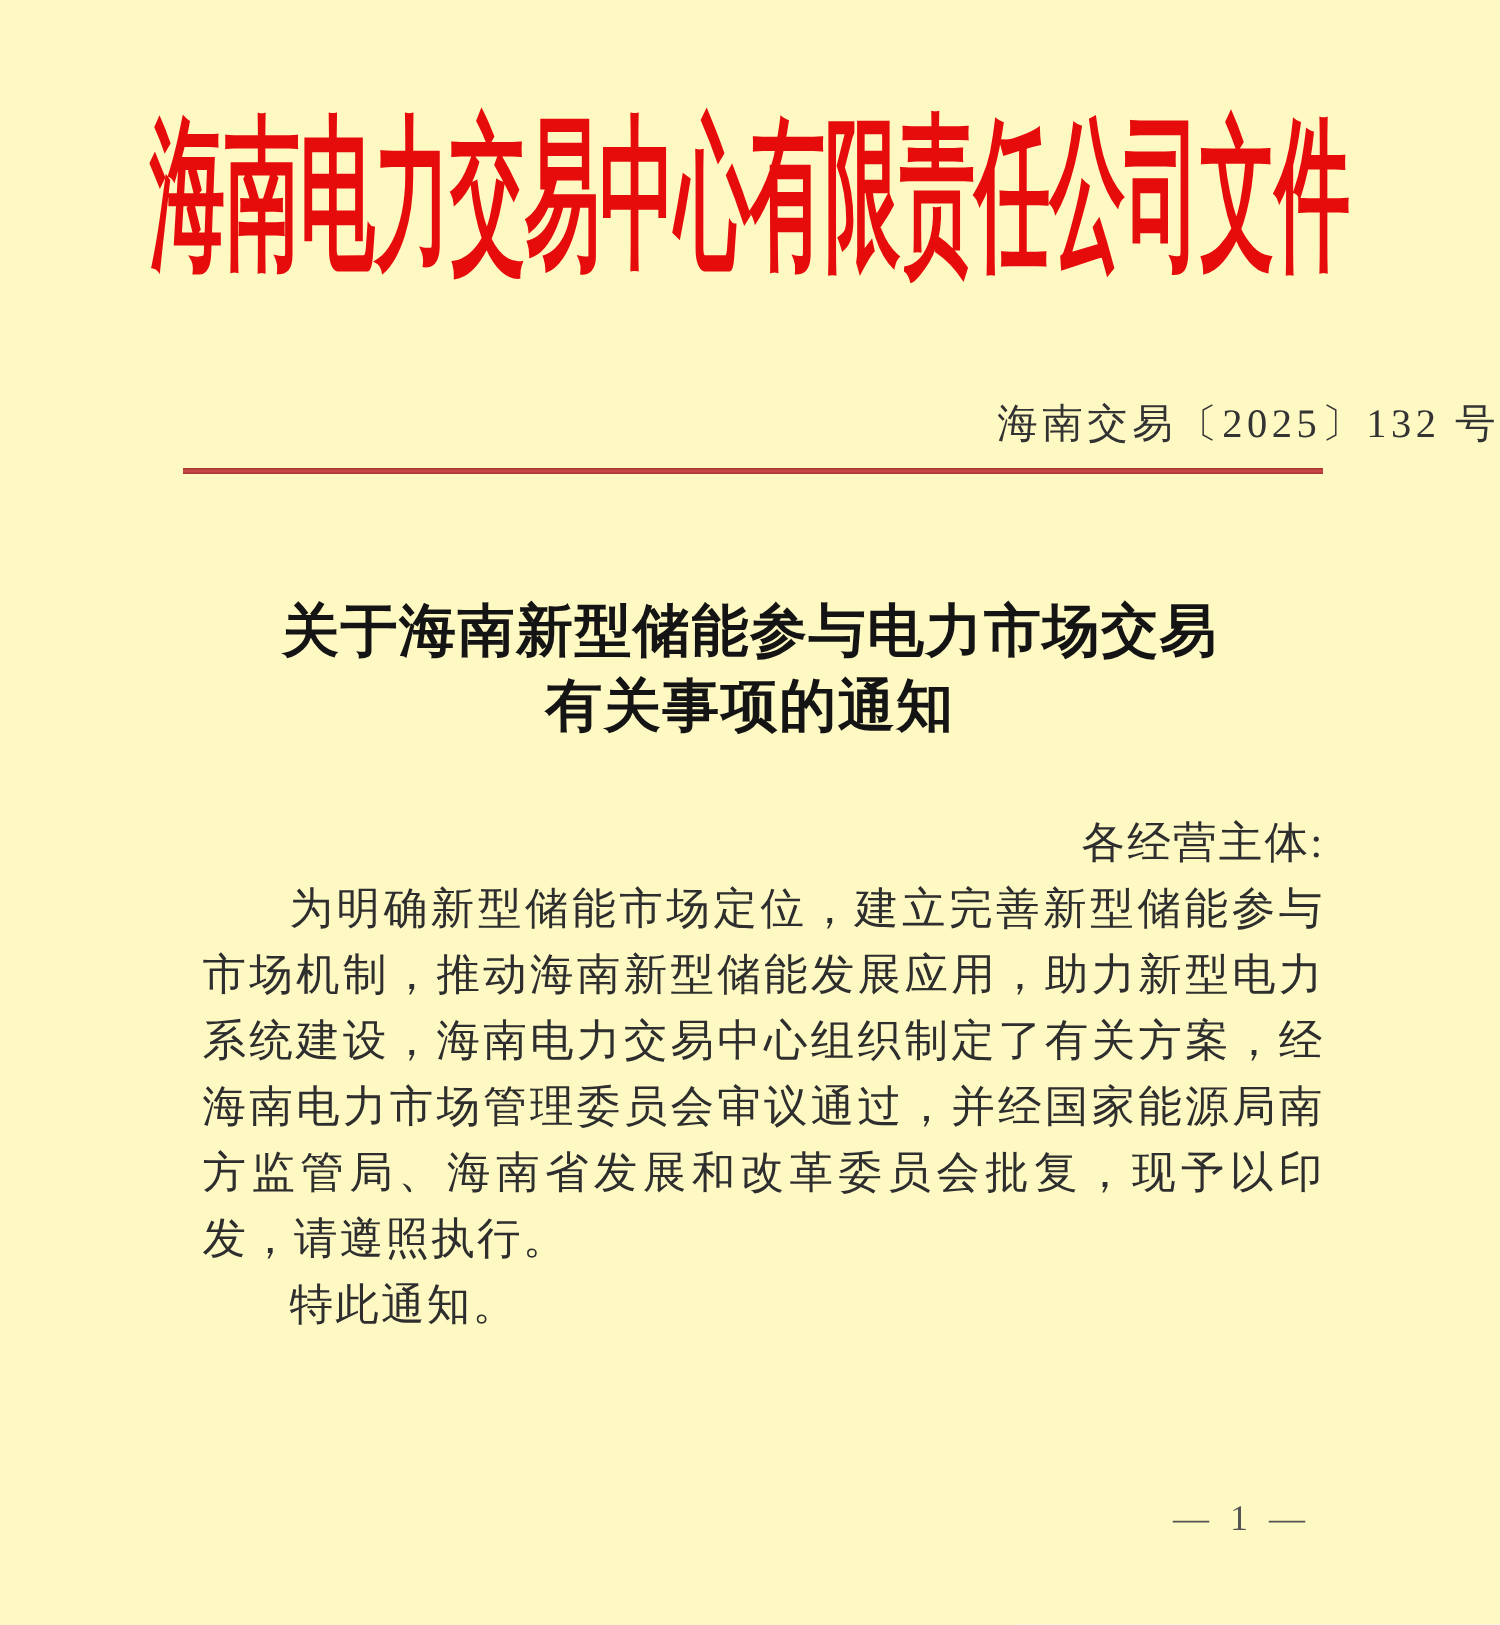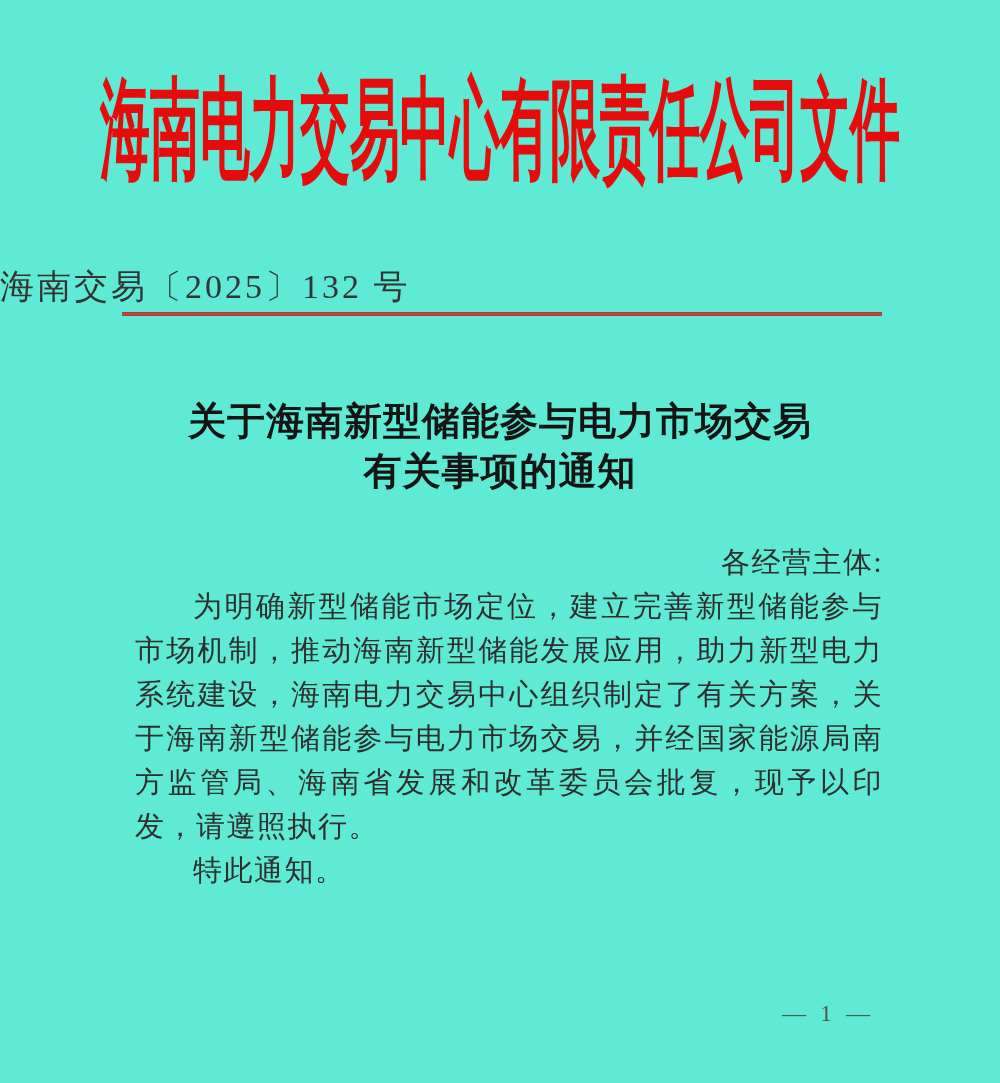--- a/index.html
+++ b/index.html
@@ -4,21 +4,21 @@
 <style>
   * { margin: 0; padding: 0; box-sizing: border-box; }
   html, body { background: #f2f2f2; }
   body { font-family: "Liberation Serif", "DejaVu Serif", serif; }
 
   .page {
     position: relative;
     width: 1000px;
     height: 1083px;
     margin: 0 auto;
-    background: #5eead4;
+    background: #fef9c3;
     overflow: hidden;
     color: #2a2a2a;
   }
 
   
   .red-head {
     position: absolute;
     top: 105px;
     left: 0;
     width: 100%;
@@ -32,22 +32,22 @@
     white-space: nowrap;
     letter-spacing: 0px;
   }
 
   
   .doc-number {
     position: absolute;
     top: 264px;
     left: 0;
     width: 100%;
-    text-align: left;
-    font-size: 34px;
+    text-align: right;
+    font-size: 27px;
     letter-spacing: 3px;
     color: #333333;
   }
 
   
   .red-rule {
     position: absolute;
     top: 312px;
     left: 122px;
     width: 760px;
@@ -121,20 +121,20 @@
 
   <div class="red-rule"></div>
 
   <div class="doc-title">
     <div>关于海南新型储能参与电力市场交易</div>
     <div>有关事项的通知</div>
   </div>
 
   <div class="body-block">
     <div class="salutation">各经营主体:</div>
-    <div class="para">为明确新型储能市场定位，建立完善新型储能参与市场机制，推动海南新型储能发展应用，助力新型电力系统建设，海南电力交易中心组织制定了有关方案，关于海南新型储能参与电力市场交易，并经国家能源局南方监管局、海南省发展和改革委员会批复，现予以印发，请遵照执行。</div>
+    <div class="para">为明确新型储能市场定位，建立完善新型储能参与市场机制，推动海南新型储能发展应用，助力新型电力系统建设，海南电力交易中心组织制定了有关方案，经海南电力市场管理委员会审议通过，并经国家能源局南方监管局、海南省发展和改革委员会批复，现予以印发，请遵照执行。</div>
     <div class="para">特此通知。</div>
   </div>
 
 
   <div class="page-number">— 1 —</div>
 
 </div>
 
 </body></html>

